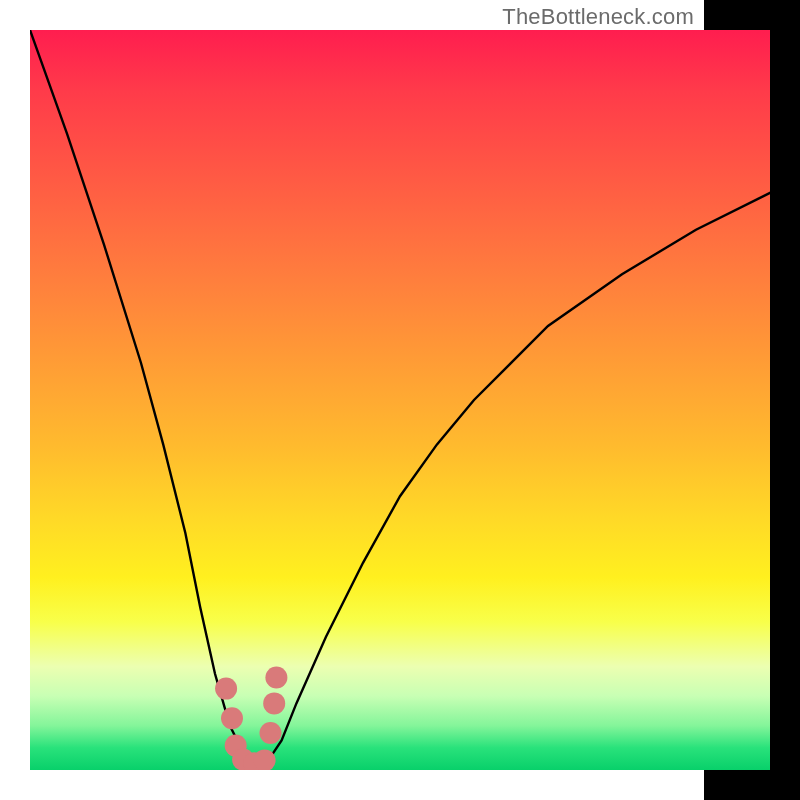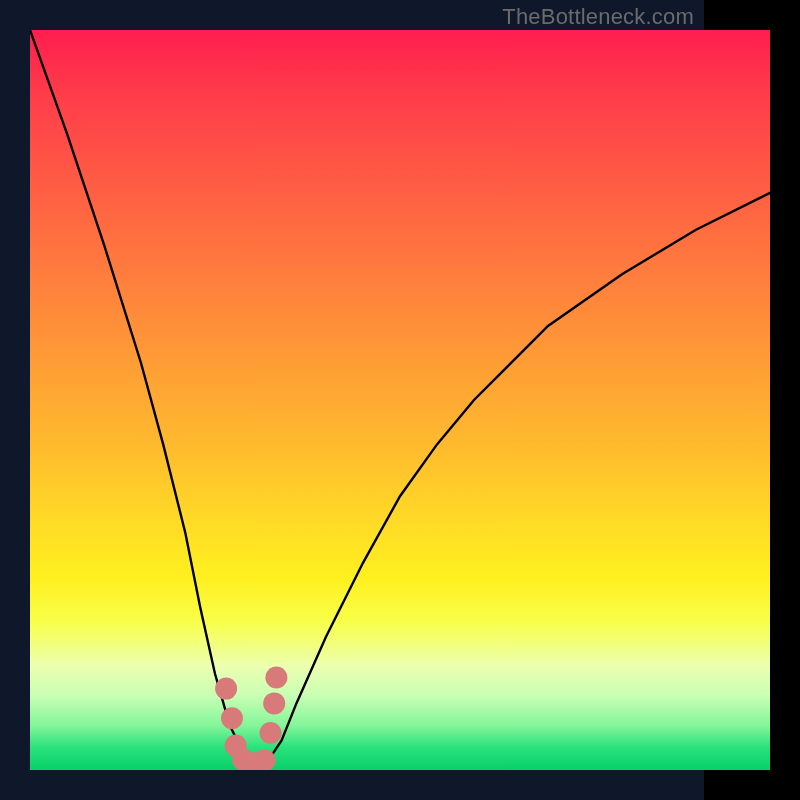--- a/index.html
+++ b/index.html
@@ -8,21 +8,21 @@
     width: 800px;
     height: 800px;
     background: #000;
     overflow: hidden;
     font-family: Arial, Helvetica, sans-serif;
   }
   .stage {
     position: relative;
     width: 704px;
     height: 800px;
-    background: #0f172a;
+    background: #ffffff;
     text-align: center;
   }
   .watermark {
     position: absolute;
     top: 4px;
     right: 10px;
     color: #6b6b6b;
     font-size: 22px;
     font-weight: 500;
     letter-spacing: 0.2px;

